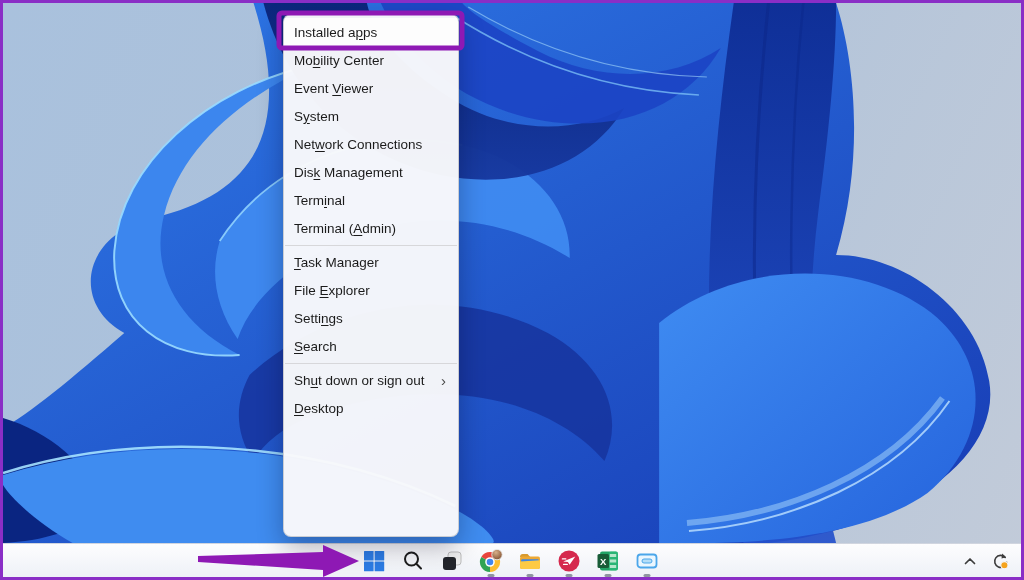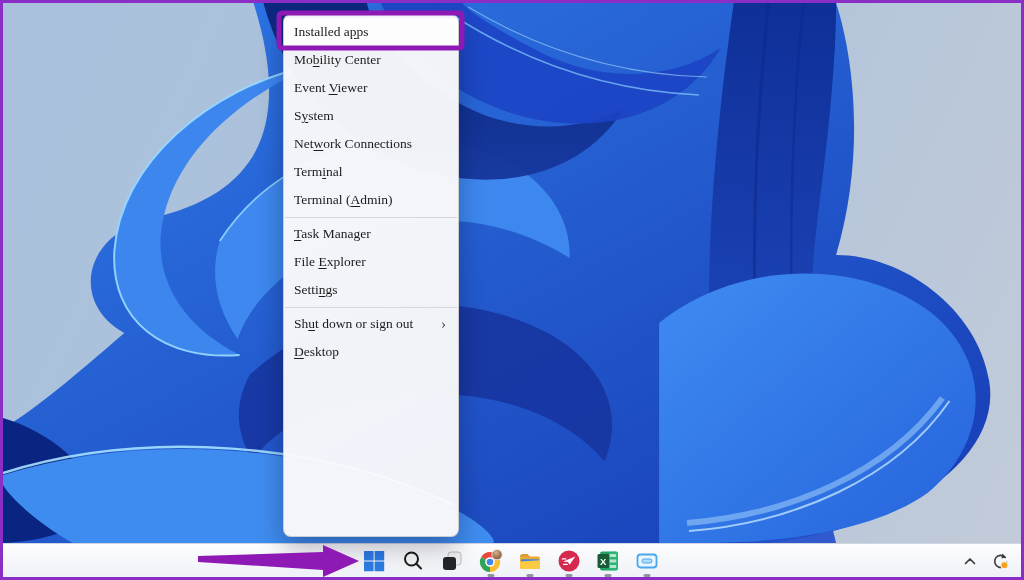--- a/index.html
+++ b/index.html
@@ -28,21 +28,21 @@
     position:absolute;left:280px;top:11px;width:176px;height:523px;
     background:rgba(249,249,251,.97);
     border:1px solid rgba(60,60,70,.22);
     border-radius:8px;
     box-shadow:0 10px 26px rgba(0,0,30,.30);
     padding:3px 0;
     overflow:hidden;
   }
   .ctx-item{
     height:28px;display:flex;align-items:center;
-    padding:0 9px 0 10px;font-size:13.5px;color:#1b1b1b;white-space:nowrap;font-family:Liberation Serif, serif;
+    padding:0 9px 0 10px;font-size:13.5px;color:#1b1b1b;white-space:nowrap;
   }
   .ctx-item.hl{background:#fdfdfd;}
   .ctx-item u{text-decoration:underline;text-underline-offset:2px;text-decoration-thickness:1px;}
   .ctx-sep{height:1px;background:#d7d7da;margin:2.5px 1px;}
   .ctx-chevron{margin-left:auto;color:#4a4a4a;font-size:15px;line-height:1;padding-right:3px;}
   
   .annot{position:absolute;left:0;top:0;width:1018px;height:574px;pointer-events:none;}
 </style>
 </head>
 <body>
@@ -211,34 +211,40 @@
       <div class="ctx-item">
         <span>Event <u>V</u>iewer</span>
       </div>
       <div class="ctx-item">
         <span>S<u>y</u>stem</span>
       </div>
       <div class="ctx-item">
         <span>Net<u>w</u>ork Connections</span>
       </div>
       <div class="ctx-item">
+        <span>Dis<u>k</u> Management</span>
+      </div>
+      <div class="ctx-item">
         <span>Term<u>i</u>nal</span>
       </div>
       <div class="ctx-item">
         <span>Terminal (<u>A</u>dmin)</span>
       </div>
       <div class="ctx-sep"></div>
       <div class="ctx-item">
         <span><u>T</u>ask Manager</span>
       </div>
       <div class="ctx-item">
         <span>File <u>E</u>xplorer</span>
       </div>
       <div class="ctx-item">
         <span>Setti<u>n</u>gs</span>
+      </div>
+      <div class="ctx-item">
+        <span><u>S</u>earch</span>
       </div>
       <div class="ctx-sep"></div>
       <div class="ctx-item">
         <span>Sh<u>u</u>t down or sign out</span>
         <span class="ctx-chevron">›</span>
       </div>
       <div class="ctx-item">
         <span><u>D</u>esktop</span>
       </div>
     </div>

